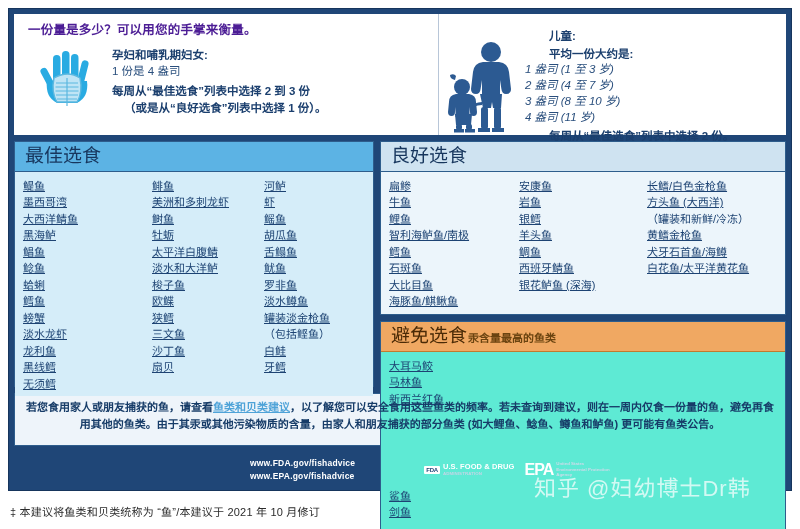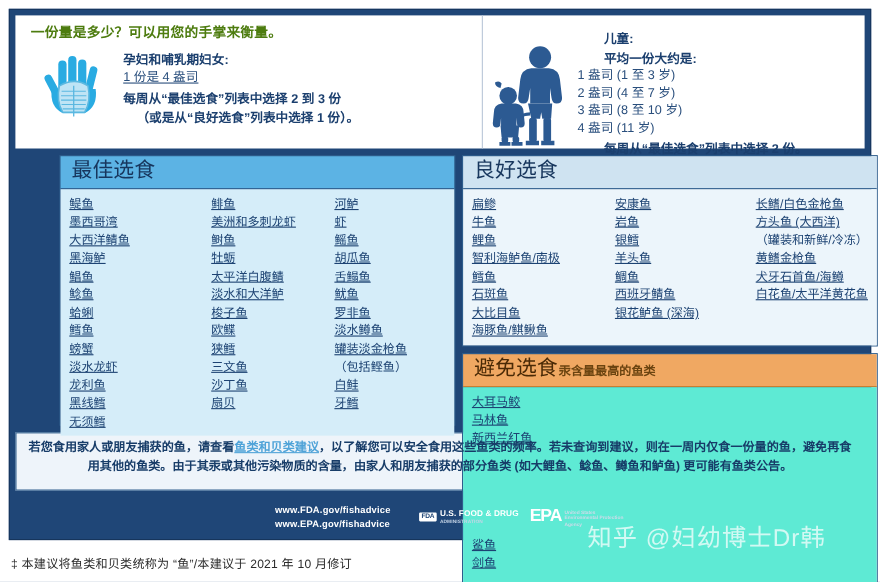--- a/index.html
+++ b/index.html
@@ -35,39 +35,39 @@
     border-right:1px solid #b8c6d8;
     position:relative;
   }
   .serving-right{
     flex:1;
     padding:6px 0 0 0;
     box-sizing:border-box;
     display:flex;
   }
   .q-title{
-    font-size:12.5px;font-weight:bold;color:#4d7c0f;
+    font-size:12.5px;font-weight:bold;color:#4c1d95;
     letter-spacing:.2px;
     margin:0 0 4px 0;
     line-height:1.25;
   }
   .serv-row{display:flex;align-items:flex-start;}
   .hand-ico{flex:0 0 70px;margin-left:6px;margin-top:2px;}
   .serv-text{margin-left:8px;padding-top:4px;}
   .serv-strong{font-size:11.5px;font-weight:bold;color:#1b3f6e;line-height:1.45;}
-  .serv-plain{font-size:11.5px;color:#2a4f7d;line-height:1.45;font-weight:normal;text-decoration:underline;}
+  .serv-plain{font-size:11.5px;color:#2a4f7d;line-height:1.45;font-weight:normal;}
   .serv-indent{padding-left:12px;}
 
   .kids-ico{flex:0 0 86px;display:flex;align-items:flex-end;justify-content:center;padding-bottom:2px;}
   .kids-text{padding-top:8px;}
   .kids-text .serv-strong{font-size:11.5px;margin-left:24px;}
-  .kids-line{font-size:11.5px;color:#2a4f7d;line-height:1.38;}
-
-  
-  .body-wrap{display:flex;margin-top:6px;gap:6px;height:246px;margin-left:40px;}
+  .kids-line{font-size:11.5px;color:#2a4f7d;line-height:1.38;font-style:italic;}
+
+  
+  .body-wrap{display:flex;margin-top:6px;gap:6px;height:246px;}
   .col-best{flex:0 0 360px;display:flex;flex-direction:column;}
   .col-right{flex:1;display:flex;flex-direction:column;gap:6px;justify-content:space-between;}
 
   .panel{border:1px solid #2e5d8c;box-sizing:border-box;display:flex;flex-direction:column;}
 
   .hdr{
     font-size:19px;font-weight:normal;color:#17365d;
     padding:3px 10px 4px 10px;
     line-height:1.15;
     box-sizing:border-box;
@@ -114,29 +114,29 @@
     text-align:center;
   }
   .note a{color:#4fa3d8;text-decoration:underline;}
 
   
   .foot{
     height:40px;margin-top:4px;display:flex;align-items:center;
     padding-left:236px;box-sizing:border-box;
   }
   .urls{font-size:8.5px;font-weight:bold;color:#ffffff;line-height:1.55;letter-spacing:.2px;}
-  .logos{display:flex;align-items:center;gap:10px;margin-left:26px;}
+  .logos{display:flex;align-items:center;gap:10px;margin-left:26px;padding-left:43px;}
   .fda-logo{display:flex;align-items:center;gap:3px;}
   .fda-box{
     background:#ffffff;color:#1f4677;font-size:6px;font-weight:bold;
     padding:1px 2px;border-radius:1px;letter-spacing:-.2px;
   }
   .fda-txt{color:#ffffff;font-size:7.5px;font-weight:bold;letter-spacing:.1px;line-height:1.1;}
   .fda-sub{color:#c5d4e6;font-size:4.4px;font-weight:bold;letter-spacing:.1px;display:block;}
-  .epa-logo{display:flex;align-items:flex-end;gap:3px;}
+  .epa-logo{display:flex;align-items:flex-start;gap:3px;}
   .epa-mark{color:#ffffff;font-size:16px;font-weight:bold;letter-spacing:-1px;}
   .epa-sub{color:#cddbe9;font-size:4.4px;line-height:1.25;font-weight:bold;}
 
   
   .footnote{
     position:absolute;left:10px;top:503px;
     font-size:11px;color:#2b2b2b;letter-spacing:.2px;
     font-family:"Liberation Sans","DejaVu Sans",sans-serif;
   }
 

